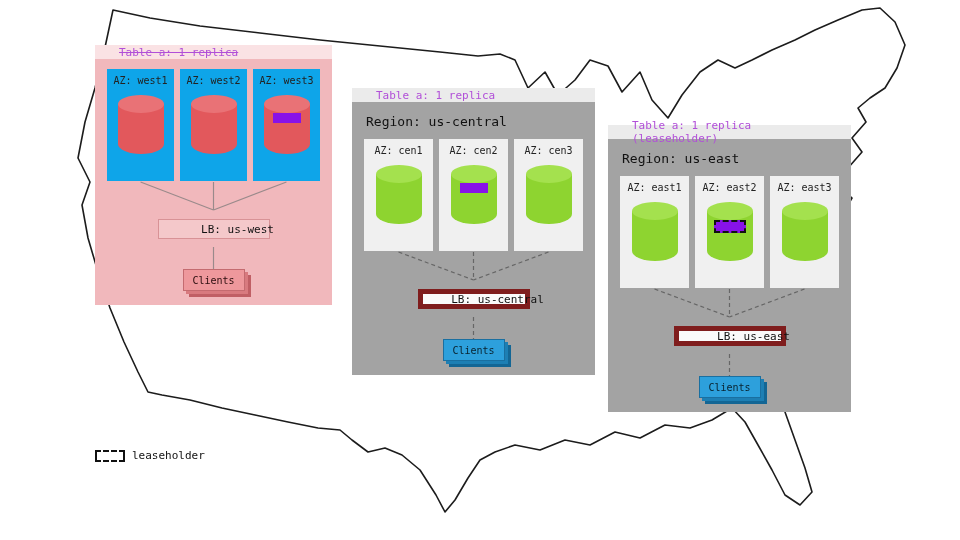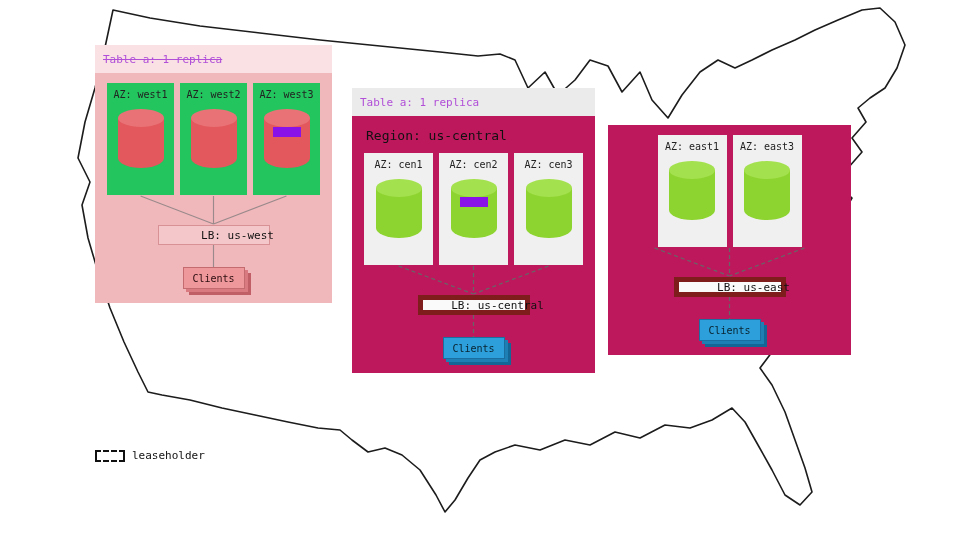--- a/index.html
+++ b/index.html
@@ -6,22 +6,22 @@
   html,body { width:960px; height:540px; }
   body {
     position:relative; background:#ffffff; overflow:hidden;
     font-family:"DejaVu Sans Mono","Liberation Mono",monospace;
     color:#111;
   }
   #map-layer { position:absolute; left:0; top:0; z-index:0; }
 
   .panel { position:absolute; z-index:2; }
   .panel-header {
-    height:28px; display:flex; align-items:center;
-    padding:0 8px; font-size:11px; letter-spacing:0;
+    height:14px; display:flex; align-items:center;
+    padding:0 24px; font-size:11px; letter-spacing:0;
     color:#b14fd8;
   }
   .panel-header.strike { text-decoration:line-through; }
   .panel-body { padding:10px 12px 14px; }
   .region-title { font-size:13px; color:#111; margin:2px 0 10px 2px; }
 
   .az-row { display:flex; gap:6px; justify-content:center; }
   .az-box { position:relative; width:69px; height:112px; text-align:center; padding-top:6px; }
   .az-label { font-size:10px; color:#222; white-space:nowrap; }
 
@@ -34,39 +34,39 @@
   .az-green .cyl { background:#8ed430; }
   .az-green .cyl::before { background:#a4e14e; }
 
   .replica { position:absolute; top:44px; left:50%; transform:translateX(-50%);
              width:28px; height:10px; background:#8812e8; z-index:3; }
   .replica.leaseholder { border:2px dashed #111; width:32px; height:13px; }
 
   .connectors { display:block; width:100%; height:30px; }
   .drop { display:block; width:100%; height:22px; }
 
-  .lb { width:112px; height:20px; margin:0 auto; font-size:11px;
+  .lb { width:112px; height:20px; margin:8px auto; font-size:11px;
         display:flex; align-items:center; justify-content:center; white-space:nowrap;padding-left:48px; }
 
   .clients { width:62px; height:22px; margin:0 auto; font-size:10px;
              display:flex; align-items:center; justify-content:center; color:#09222e; }
   .clients-blue { background:#2da0dc; border:1px solid #1a6fa0;
                   box-shadow:3px 3px 0 #1d7fb4, 6px 6px 0 #136695; }
   .clients-pink { background:#ee989c; border:1px solid #c46b70; color:#2b0d0e;
                   box-shadow:3px 3px 0 #d87a7f, 6px 6px 0 #c05f65; }
 
   
   .panel-west .panel-header { background:#fae2e4; }
   .panel-west .panel-body   { background:#f1b8bc; }
-  .panel-west .az-box       { background:#22c55e; }
+  .panel-west .az-box       { background:#0ea5e9; }
   .panel-west .lb           { background:#f4c8ca; border:1px solid #d89296; }
 
   
   .panel-gray .panel-header { background:#ebebeb; }
-  .panel-gray .panel-body   { background:#be185d; }
+  .panel-gray .panel-body   { background:#a3a3a3; }
   .panel-gray .az-box       { background:#f0f0f0; }
   .panel-gray .lb           { background:#fafafa; border:5px solid #7f1d1d; }
 
   .legend { position:absolute; z-index:2; display:flex; align-items:center; gap:7px; }
   .legend-swatch { display:inline-block; width:30px; height:12px; background:#ffffff;
                    border:2px dashed #111; }
   .legend-label { font-size:11px; color:#111; }
 </style>
 </head>
 <body>
@@ -132,25 +132,32 @@
     </svg>
     <div class="lb">LB: us-central</div>
     <svg class="drop" viewBox="0 0 219 22" preserveAspectRatio="none">
       <line x1="109.5" y1="0" x2="109.5" y2="22" stroke="#666" stroke-width="1.2" stroke-dasharray="4 3"></line>
     </svg>
     <div class="clients clients-blue">Clients</div>
   </div>
 </div>
 
 <div class="panel panel-gray" style="left:608px;top:125px;width:243px;">
+  <div class="panel-header">Table a: 1 replica (leaseholder)</div>
   <div class="panel-body">
+    <div class="region-title">Region: us-east</div>
     <div class="az-row">
       <div class="az-box az-green">
         <div class="az-label">AZ: east1</div>
         <div class="cyl"></div>
+      </div>
+      <div class="az-box az-green">
+        <div class="az-label">AZ: east2</div>
+        <div class="cyl"></div>
+        <div class="replica leaseholder"></div>
       </div>
       <div class="az-box az-green">
         <div class="az-label">AZ: east3</div>
         <div class="cyl"></div>
       </div>
     </div>
     <svg class="connectors" viewBox="0 0 219 30" preserveAspectRatio="none">
       <line x1="34.5" y1="1" x2="109.5" y2="29" stroke="#666" stroke-width="1.2" stroke-dasharray="4 3"></line>
       <line x1="109.5" y1="1" x2="109.5" y2="29" stroke="#666" stroke-width="1.2" stroke-dasharray="4 3"></line>
       <line x1="184.5" y1="1" x2="109.5" y2="29" stroke="#666" stroke-width="1.2" stroke-dasharray="4 3"></line>

